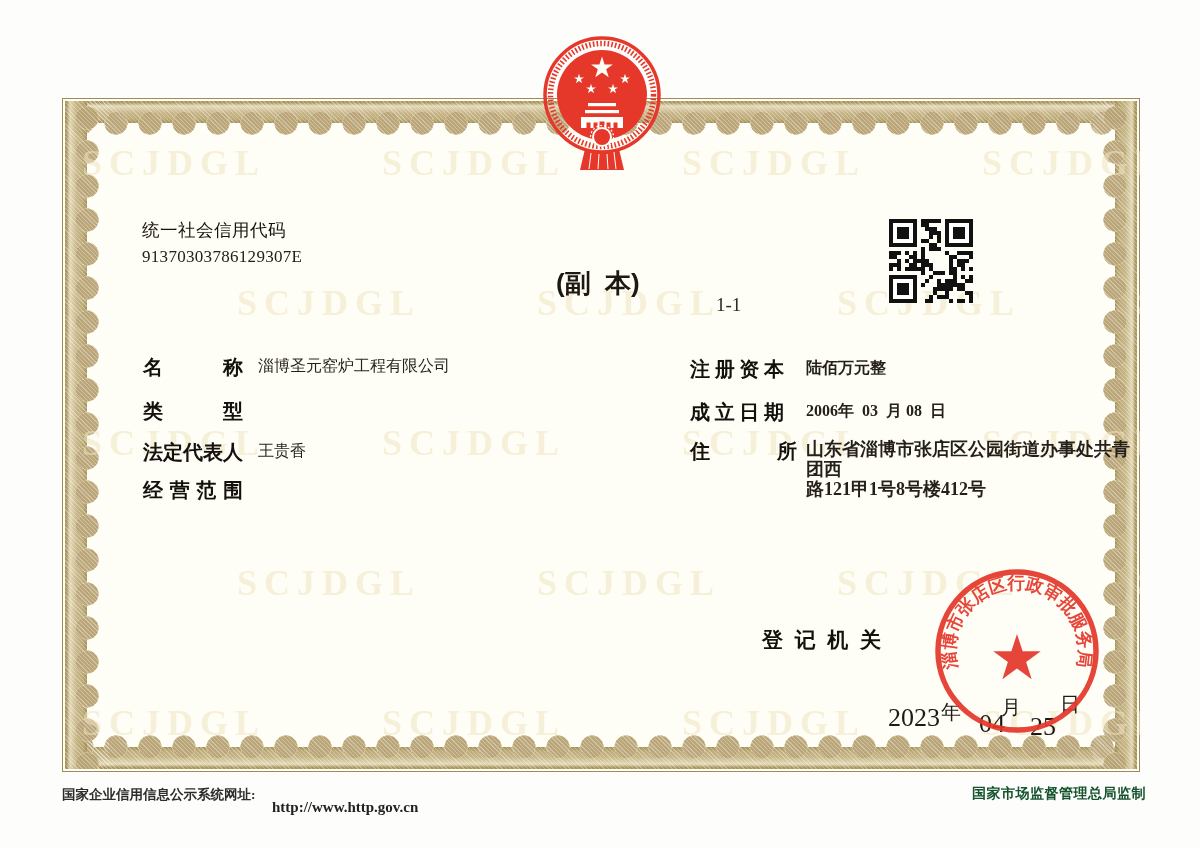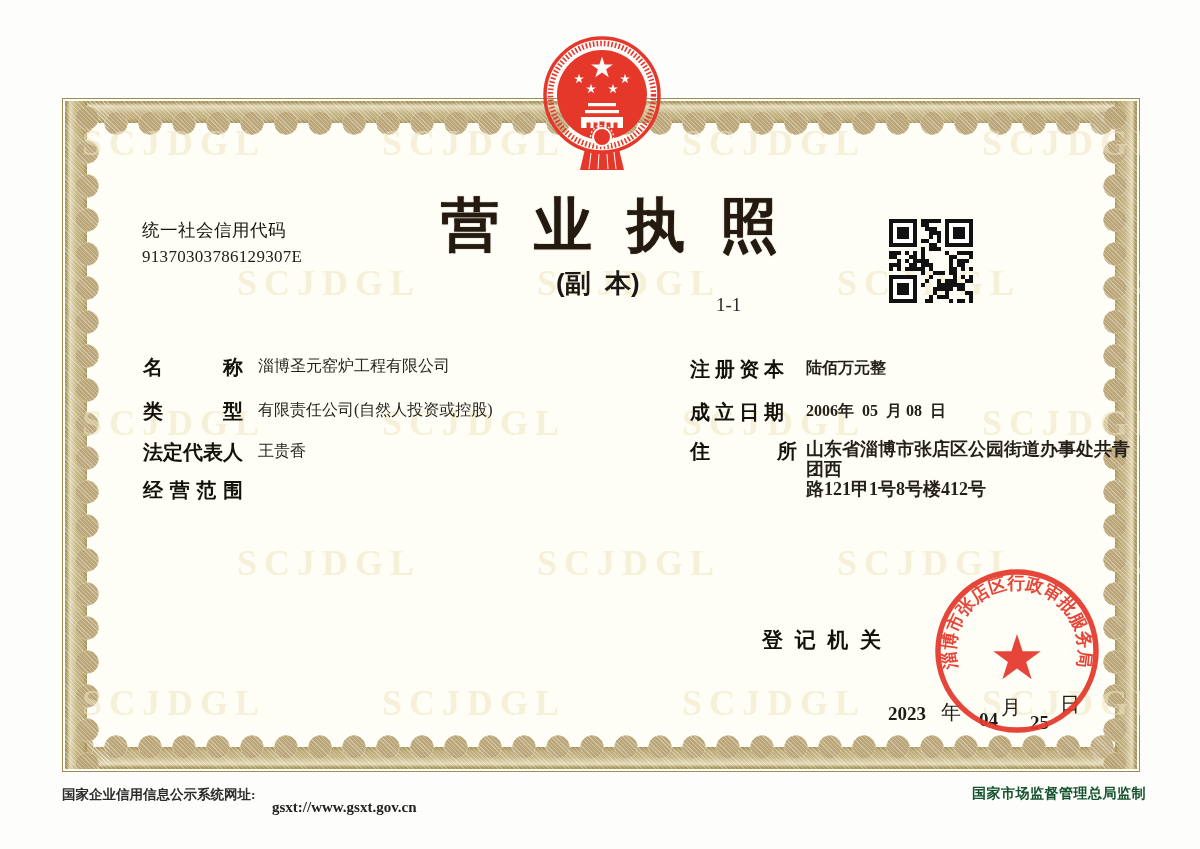--- a/index.html
+++ b/index.html
@@ -34,21 +34,21 @@
     background-repeat:repeat,repeat-y,repeat-y;}
   .edge-right{top:2px;bottom:2px;right:2px;width:44px;
     background:
       repeating-linear-gradient(45deg, rgba(255,255,255,.3) 0 1px, rgba(255,255,255,0) 1px 3px),
       radial-gradient(circle at 22px 17px, #b7a273 0 11px, #cdbc8f 11px 11.5px, rgba(0,0,0,0) 12px),
       linear-gradient(270deg, #a69158 0 1.5px, #e3d8b4 5px, #c3b180 12px, #baa771 18px, #a18c55 22px, rgba(0,0,0,0) 22px);
     background-size:auto,44px 34px,auto;
     background-repeat:repeat,repeat-y,repeat-y;}
 
   
-  .watermarks{position:absolute;left:62px;top:94px;width:1078px;height:674px;
+  .watermarks{position:absolute;left:62px;top:114px;width:1078px;height:674px;
               overflow:hidden;z-index:1;pointer-events:none;text-align:center;}
   .watermarks span{position:absolute;font-family:"Liberation Serif",serif;font-weight:bold;
               font-size:36px;letter-spacing:7px;color:#efe5c2;opacity:.55;}
 
   .content{position:absolute;inset:0;z-index:2;}
 
   
   .credit-label{position:absolute;left:142px;top:218px;font-size:17.5px;font-weight:normal;
                 color:#16120c;letter-spacing:.5px;}
   .credit-value{position:absolute;left:142px;top:247px;font-size:17px;
@@ -73,21 +73,21 @@
   .lv{left:258px;}
   .rw{left:690px;width:94px;}
   .rv{left:806px;font-weight:bold;}
   .scope{width:412px;font-size:15px;line-height:18.5px;}
   .addr{width:336px;font-size:18px;line-height:20px;}
 
   
   .reg-label{position:absolute;left:762px;top:626px;width:119px;font-size:21px;
              font-weight:bold;color:#14110d;}
   .date span{position:absolute;font-family:"Liberation Serif",serif;color:#1e1b16;}
-  .d-num{font-size:19px;font-weight:bold;}
+  .d-num{font-size:26px;}
   .d-unit{font-size:20px;}
   .seal{position:absolute;left:930px;top:564px;opacity:.93;}
 
   
   .site-label{position:absolute;left:62px;top:786px;font-size:13.5px;font-weight:bold;
               font-family:"Liberation Serif",serif;color:#2c2c2c;}
   .site-url{position:absolute;left:272px;top:799px;font-size:15px;font-weight:bold;
             font-family:"Liberation Serif",serif;color:#222;}
   .notice{position:absolute;left:590px;top:787px;font-size:12.5px;line-height:16px;
           font-weight:bold;font-family:"Liberation Serif",serif;color:#242424;white-space:pre-line;}
@@ -163,21 +163,20 @@
       <g stroke="#fffef8" stroke-width="1">
         <line x1="50" y1="130" x2="48" y2="146"></line>
           <line x1="58" y1="131" x2="57" y2="146"></line>
         <line x1="66" y1="131" x2="67" y2="146"></line>
           <line x1="73" y1="129" x2="75" y2="146"></line>
       </g>
     </svg>
 
     <div class="credit-label">统一社会信用代码</div>
     <div class="credit-value">91370303786129307E</div>
-    <h1 class="title">营业执照</h1>
     <div class="subtitle">(副  本)</div>
     <div class="page-no">1-1</div>
 
     <svg class="qr" width="84" height="84" viewBox="0 0 84 84">
         <rect x="32" y="0" width="4" height="4" fill="#111"></rect>
         <rect x="36" y="0" width="4" height="4" fill="#111"></rect>
         <rect x="40" y="0" width="4" height="4" fill="#111"></rect>
         <rect x="44" y="0" width="4" height="4" fill="#111"></rect>
         <rect x="48" y="0" width="4" height="4" fill="#111"></rect>
         <rect x="32" y="4" width="4" height="4" fill="#111"></rect>
@@ -312,21 +311,20 @@
     <div class="f-label lw" style="top:354px" data-justify="">
         <span>名</span>
         <span>称</span>
       </div>
     <div class="f-value lv" style="top:356px">淄博圣元窑炉工程有限公司</div>
 
     <div class="f-label lw" style="top:398px" data-justify="">
         <span>类</span>
         <span>型</span>
       </div>
-    <div class="f-value lv" style="top:400px">有限责任公司(自然人投资或控股)</div>
 
     <div class="f-label lw" style="top:439px" data-justify="">
         <span>法</span>
         <span>定</span>
         <span>代</span>
         <span>表</span>
         <span>人</span>
       </div>
     <div class="f-value lv" style="top:441px">王贵香</div>
 
@@ -344,21 +342,21 @@
         <span>本</span>
       </div>
     <div class="f-value rv" style="top:358px">陆佰万元整</div>
 
     <div class="f-label rw" style="top:399px" data-justify="">
         <span>成</span>
         <span>立</span>
         <span>日</span>
         <span>期</span>
       </div>
-    <div class="f-value rv" style="top:401px;white-space:pre">2006年  05  月 08  日</div>
+    <div class="f-value rv" style="top:401px;white-space:pre">2006年  03  月 08  日</div>
 
     <div class="f-label rw" style="top:438px;width:107px" data-justify="">
         <span>住</span>
         <span>所</span>
       </div>
     <div class="f-value rv addr" style="top:439px">山东省淄博市张店区公园街道办事处共青团西
 路121甲1号8号楼412号</div>
 
     <div class="reg-label" data-justify="">
         <span>登</span>
@@ -379,16 +377,16 @@
     <svg class="seal" width="174" height="174" viewBox="0 0 174 174">
       <circle cx="87" cy="87" r="79" fill="none" stroke="var(--red)" stroke-width="5.5"></circle>
       <path id="sealArc" d="M 28 106 A 62 62 0 1 1 146 106" fill="none"></path>
       <text font-size="17.5" font-weight="bold" fill="var(--red)" font-family="Liberation Sans, sans-serif">
         <textPath href="#sealArc" startOffset="2">淄博市张店区行政审批服务局</textPath>
       </text>
       <polygon fill="var(--red)" transform="translate(87,95) scale(1.92)" points="0,-13 2.94,-4.05 12.36,-4.02 4.76,1.55 7.64,10.52 0,5 -7.64,10.52 -4.76,1.55 -12.36,-4.02 -2.94,-4.05"></polygon>
     </svg>
 
     <div class="site-label">国家企业信用信息公示系统网址:</div>
-    <div class="site-url">gsxt://www.gsxt.gov.cn</div>
+    <div class="site-url">http://www.http.gov.cn</div>
     <div class="made-by">国家市场监督管理总局监制</div>
   </div>
 </div>
 
 </body></html>

